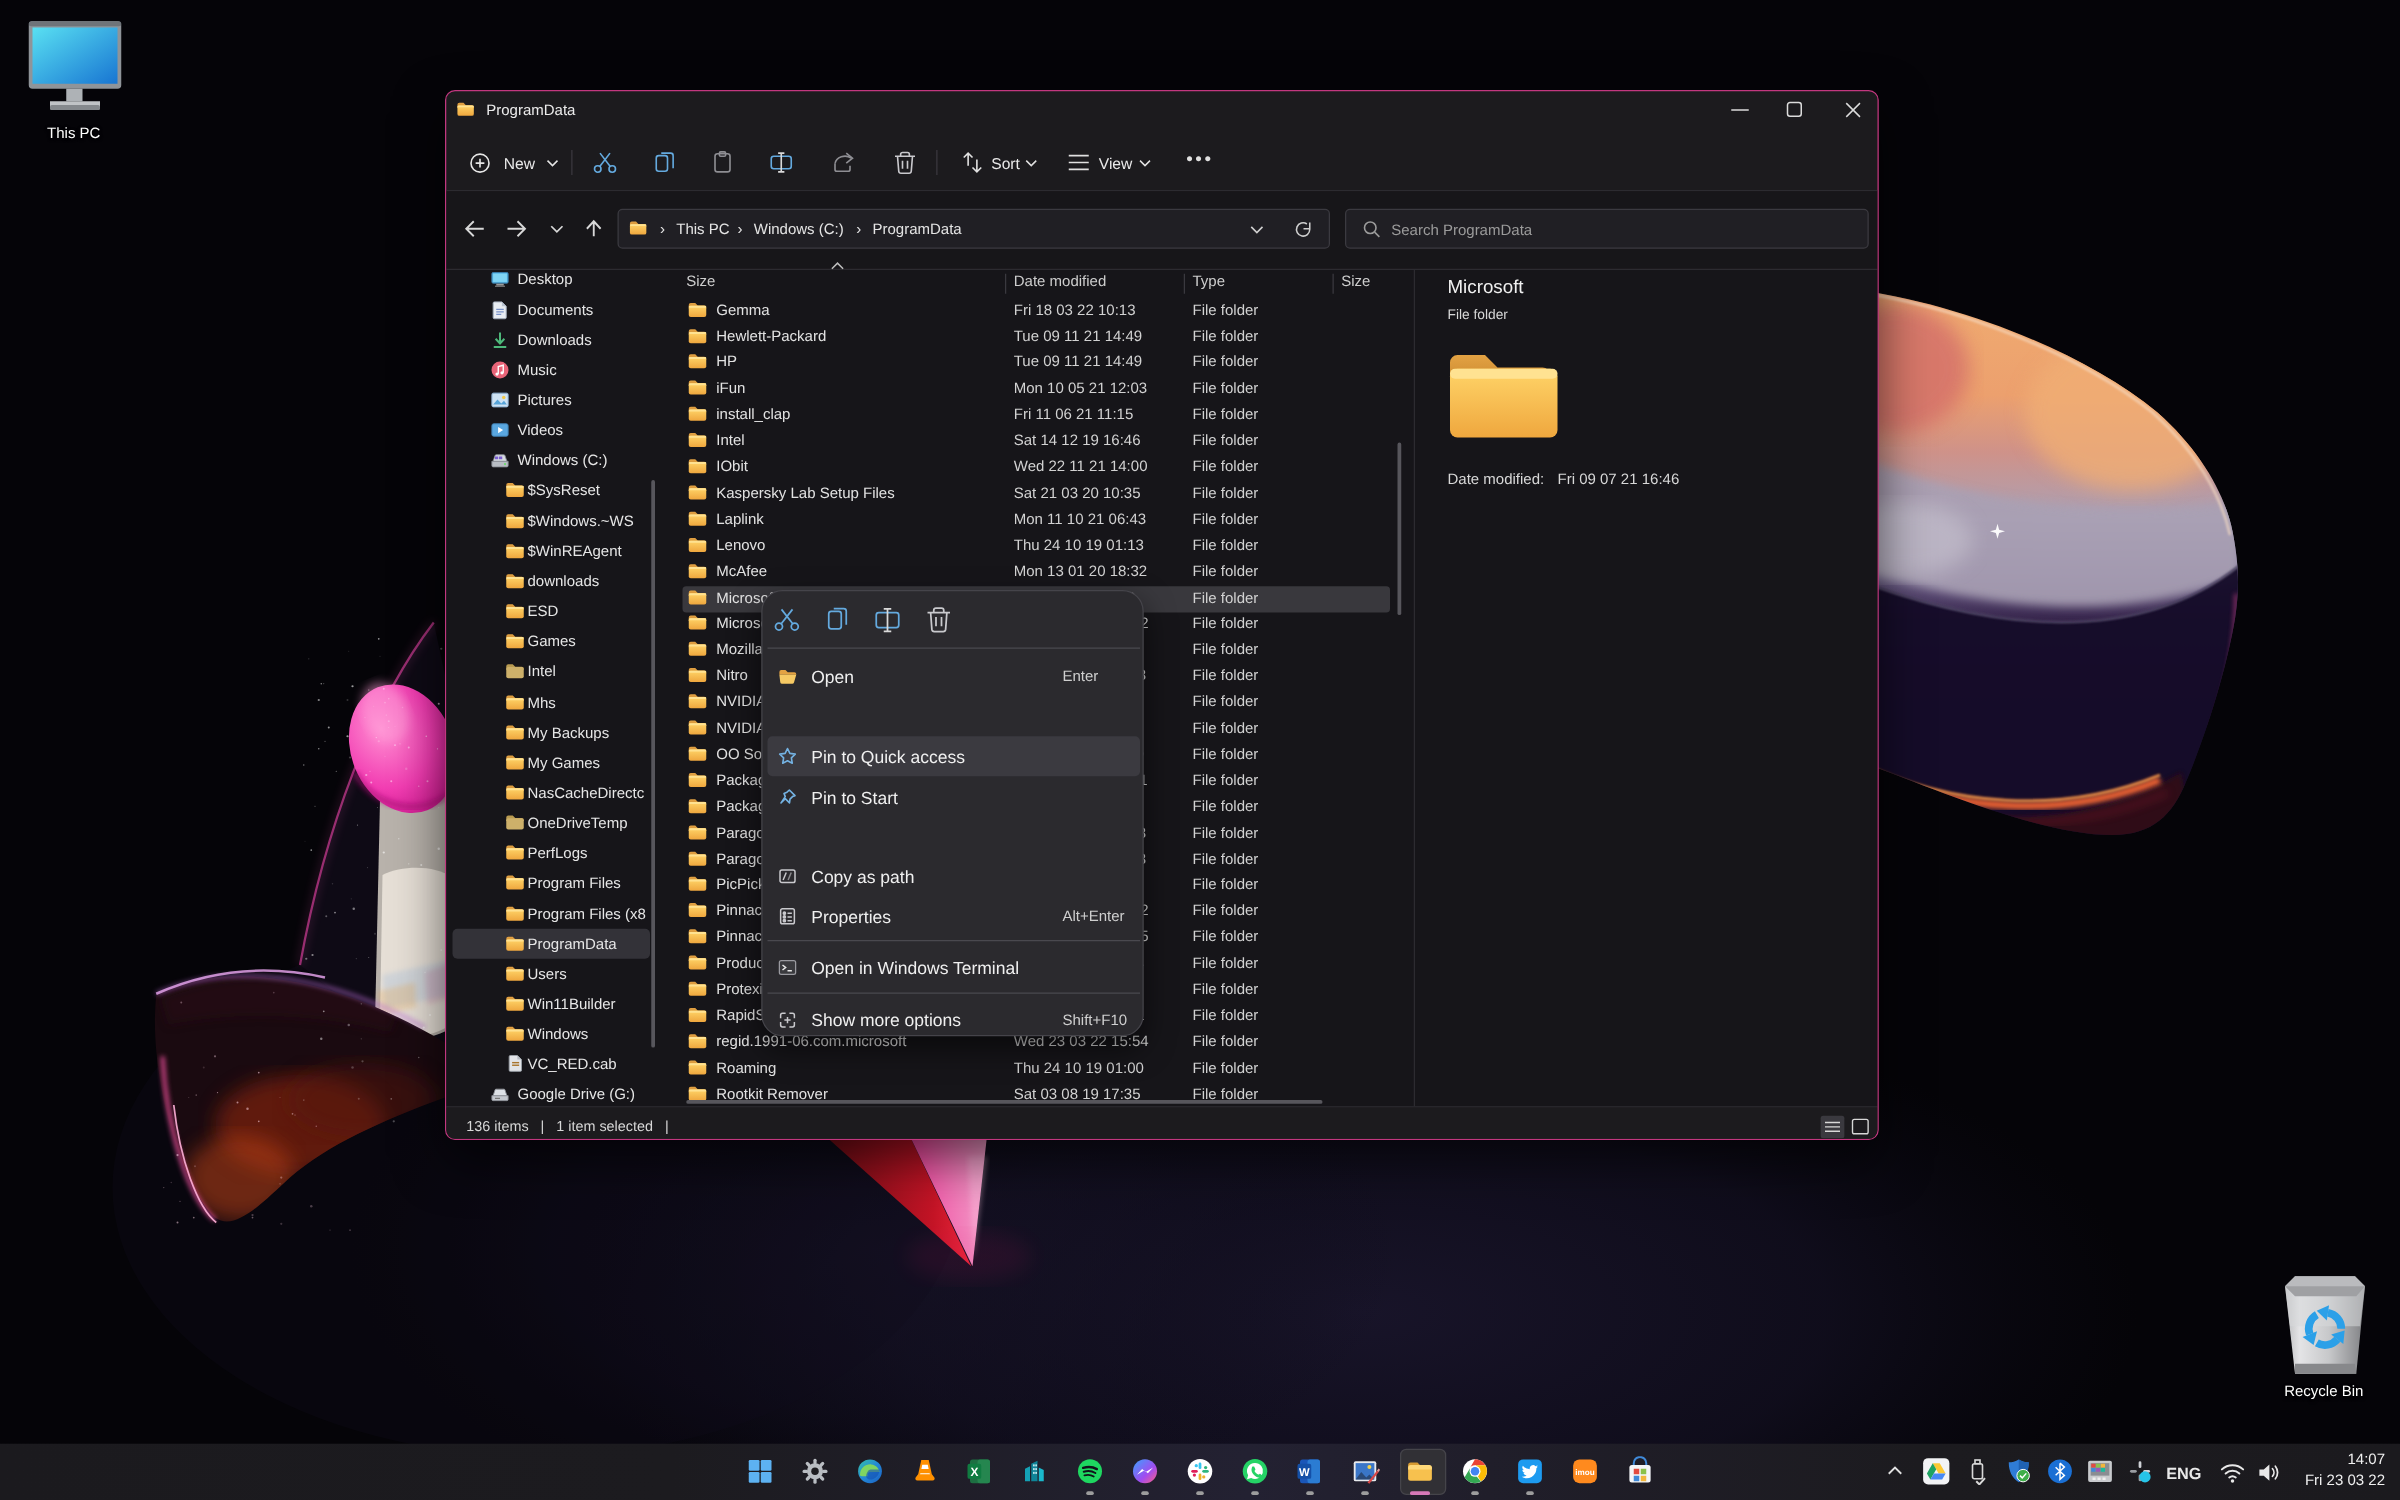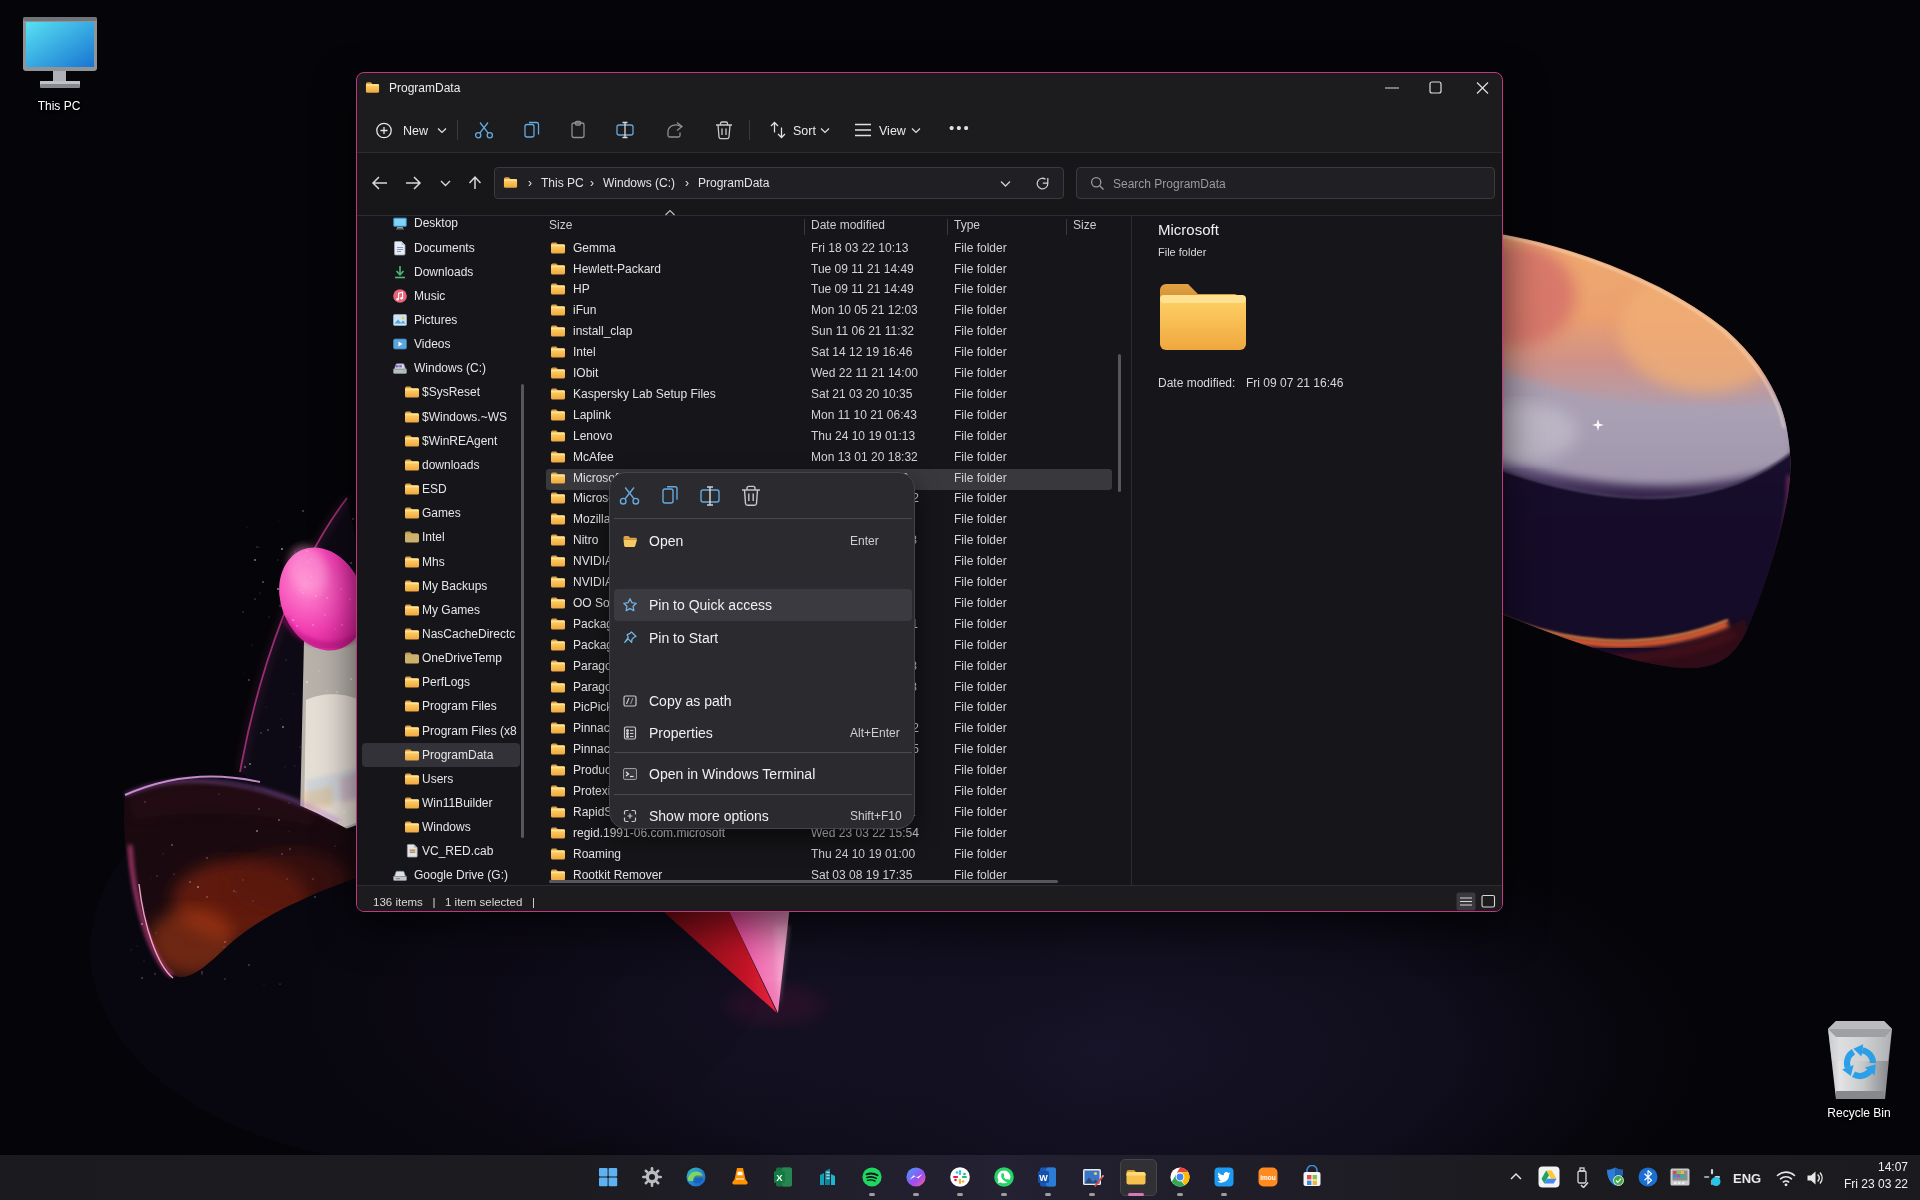--- a/index.html
+++ b/index.html
@@ -605,21 +605,21 @@
     <svg class="ic" style="left:193px;top:229.3px" width="16" height="16" viewBox="0 0 16 16">
       <use href="#folder16"></use>
     </svg>
     <div class="txt" style="left:216px;top:230.3px;font-size:12px;color:#e2e2e2">iFun</div>
     <div class="txt" style="left:454px;top:230.3px;font-size:12px;color:#d2d2d2">Mon 10 05 21 12:03</div>
     <div class="txt" style="left:597px;top:230.3px;font-size:12px;color:#d2d2d2">File folder</div>
     <svg class="ic" style="left:193px;top:250.2px" width="16" height="16" viewBox="0 0 16 16">
       <use href="#folder16"></use>
     </svg>
     <div class="txt" style="left:216px;top:251.2px;font-size:12px;color:#e2e2e2">install_clap</div>
-    <div class="txt" style="left:454px;top:251.2px;font-size:12px;color:#d2d2d2">Sun 11 06 21 11:32</div>
+    <div class="txt" style="left:454px;top:251.2px;font-size:12px;color:#d2d2d2">Fri 11 06 21 11:15</div>
     <div class="txt" style="left:597px;top:251.2px;font-size:12px;color:#d2d2d2">File folder</div>
     <svg class="ic" style="left:193px;top:271.1px" width="16" height="16" viewBox="0 0 16 16">
       <use href="#folder16"></use>
     </svg>
     <div class="txt" style="left:216px;top:272.1px;font-size:12px;color:#e2e2e2">Intel</div>
     <div class="txt" style="left:454px;top:272.1px;font-size:12px;color:#d2d2d2">Sat 14 12 19 16:46</div>
     <div class="txt" style="left:597px;top:272.1px;font-size:12px;color:#d2d2d2">File folder</div>
     <svg class="ic" style="left:193px;top:292.0px" width="16" height="16" viewBox="0 0 16 16">
       <use href="#folder16"></use>
     </svg>

